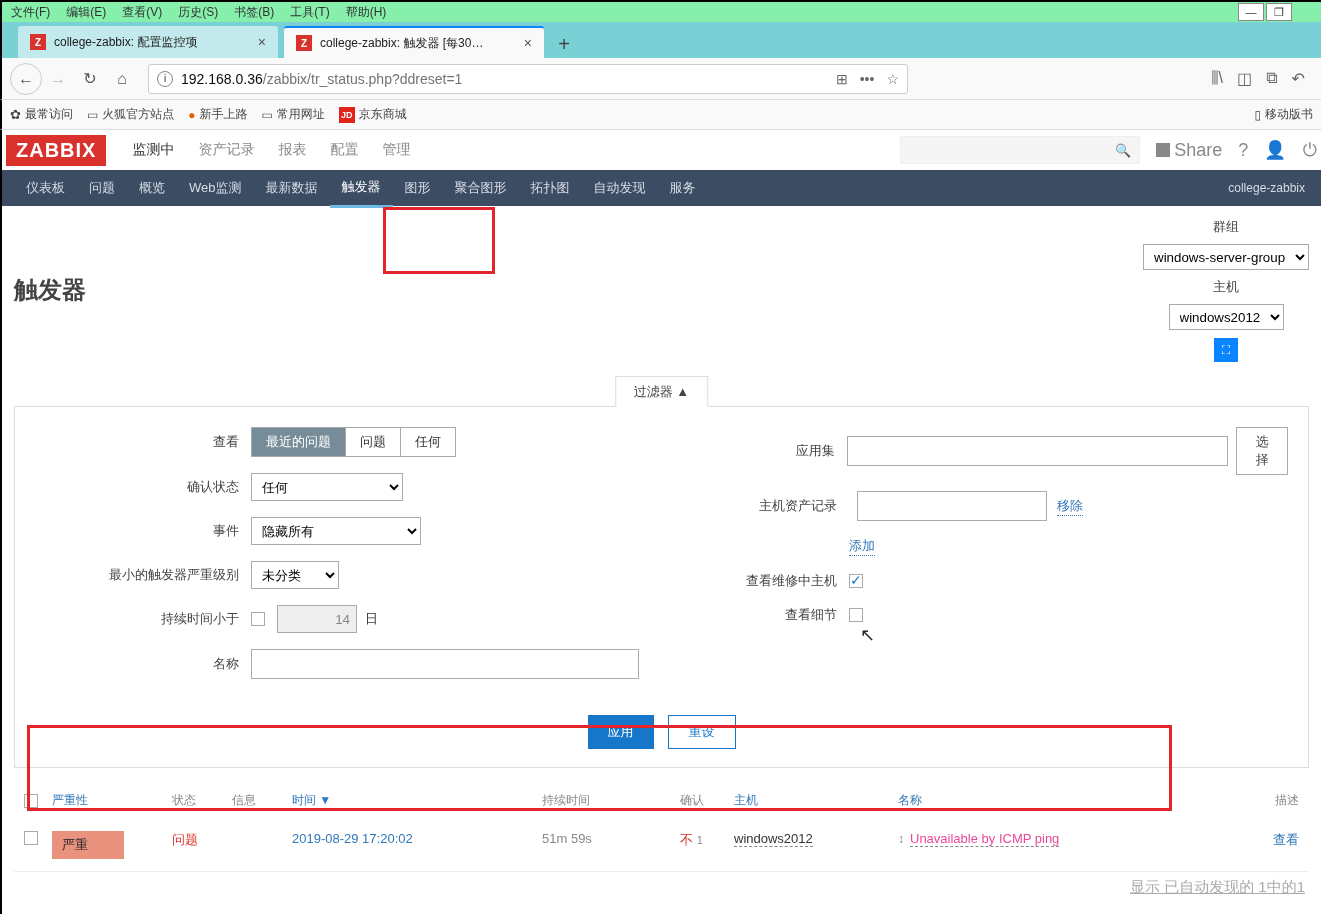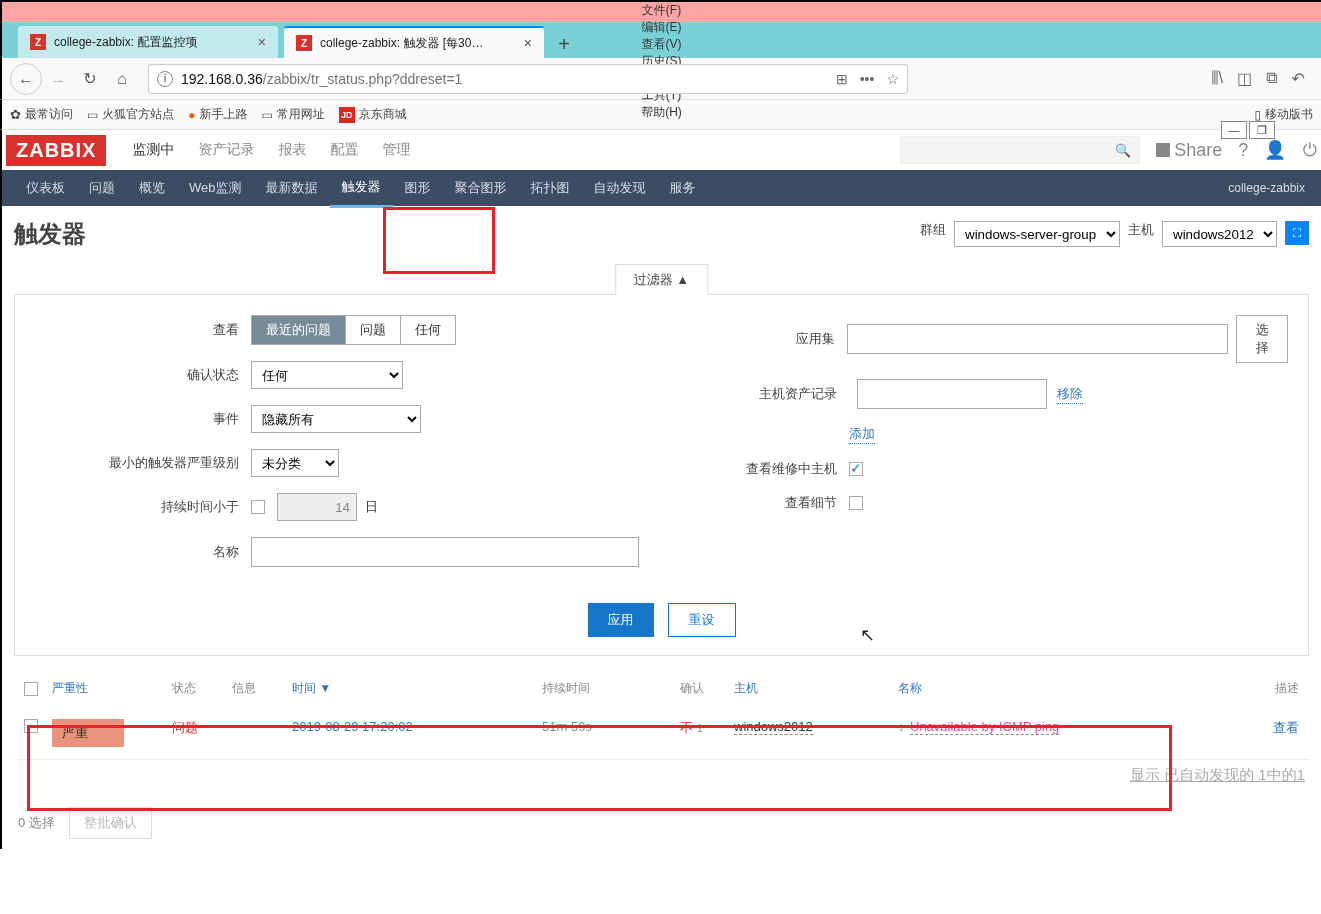--- a/index.html
+++ b/index.html
@@ -1,19 +1,19 @@
 <!DOCTYPE html>
 <html><head>
 <meta charset="utf-8">
 <style>
 * { margin: 0; padding: 0; box-sizing: border-box; font-family: Arial, "Microsoft YaHei", sans-serif; }
 body { background: #fff; font-size: 13px; color: #333; overflow: hidden; }
 
 
-.browser-menubar { background: #fca5a5; height: 22px; display: flex; align-items: center; padding: 0 18px; font-size: 12px; border-top: 2px solid #000; border-left: 2px solid #000; flex-direction: column;}
+.browser-menubar { background: #86efac; height: 22px; display: flex; align-items: center; padding: 0 1px; font-size: 12px; border-top: 2px solid #000; border-left: 2px solid #000;}
 .browser-menubar .menu-item { padding: 0 8px; cursor: default; }
 .window-controls { margin-left: auto; display:flex; gap:2px;}
 .window-controls .wc { width: 26px; height: 18px; background: #fff; border: 1px solid #888; display:flex; align-items:center; justify-content:center; font-size:11px; }
 
 .tabbar { background: #79d1d6; height: 36px; display: flex; align-items: flex-end; padding-left: 16px; border-left: 2px solid #000;}
 .tab { height: 32px; display: flex; align-items: center; padding: 0 12px; background: #c2e9eb; margin-right: 6px; font-size: 12px; color: #222; position: relative; border-radius: 3px 3px 0 0; min-width: 260px;}
 .tab.active { background: #f9f9fa; border-top: 2px solid #0a84ff; }
 .tab .fav { width: 16px; height: 16px; background: #d9322c; color:#fff; font-weight:bold; display:flex; align-items:center; justify-content:center; font-size:10px; margin-right:8px; }
 .tab .close { margin-left: auto; font-size: 14px; color:#555; }
 .newtab { width:28px; height:28px; display:flex; align-items:center; justify-content:center; font-size:20px; color:#444;}
@@ -51,21 +51,21 @@
 .zabbix-submenu .crumb { margin-left:auto; color:#d6dce5; font-size:12px; padding-right:4px;}
 
 .redbox { position:absolute; border:3px solid #e3242b; pointer-events:none; }
 .redbox1 { top: 207px; left: 383px; width: 112px; height: 67px; }
 .redbox2 { top: 725px; left: 27px; width: 1145px; height: 86px; }
 
 
 .page { padding: 12px 12px 0 12px; border-left: 2px solid #000;}
 .page-header { display:flex; align-items:center; margin-bottom: 14px;}
 .page-title { font-size: 24px; color:#444;}
-.header-filters { margin-left:auto; display:flex; gap:8px; font-size:13px;}
+.header-filters { margin-left:auto; display:flex; align-items:center; gap:8px; font-size:13px;flex-direction:column;}
 .header-filters label{ color:#444;}
 .hf-select { border:1px solid #aaa; height:26px; padding:0 6px; background:#fff;}
 .fs-btn { width:24px; height:24px; background:#0a84ff; color:#fff; display:flex; align-items:center; justify-content:center; font-size:12px;}
 
 .filter-wrap { border:1px solid #ddd; position:relative; margin-bottom: 14px;}
 .filter-tab { position:absolute; top:-31px; left:50%; transform:translateX(-50%); background:#fff; border:1px solid #ddd; border-bottom:none; padding:6px 18px; font-size:13px; color:#444;}
 .filter-body { padding: 20px; display:flex; gap:60px;}
 .fcol { flex:1;}
 .frow { display:flex; align-items:center; margin-bottom:16px;}
 .frow .flabel { width:216px; text-align:right; padding-right:12px; color:#444; font-size:13px;}

